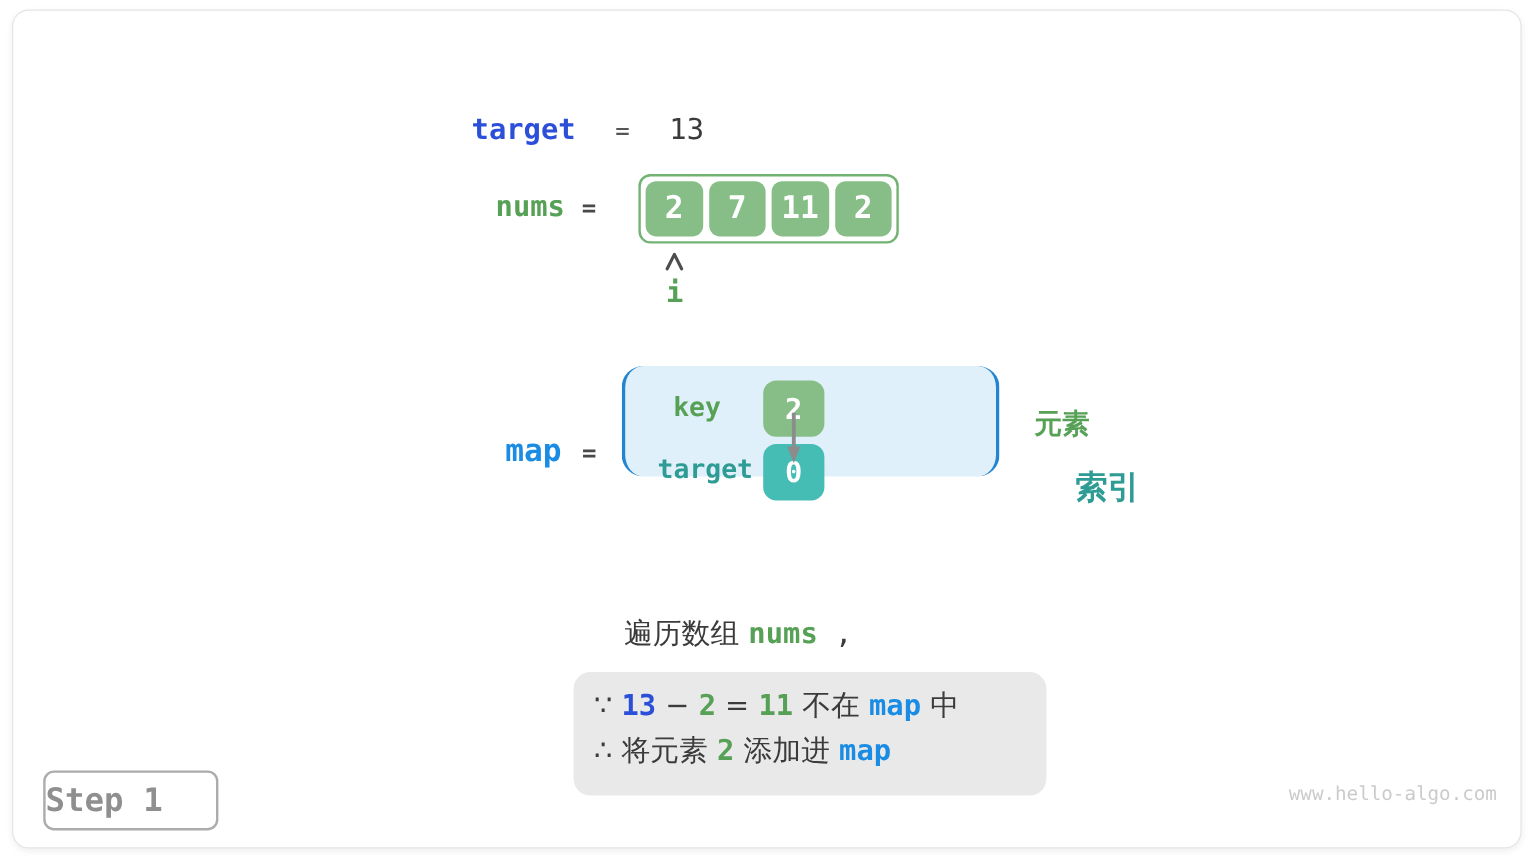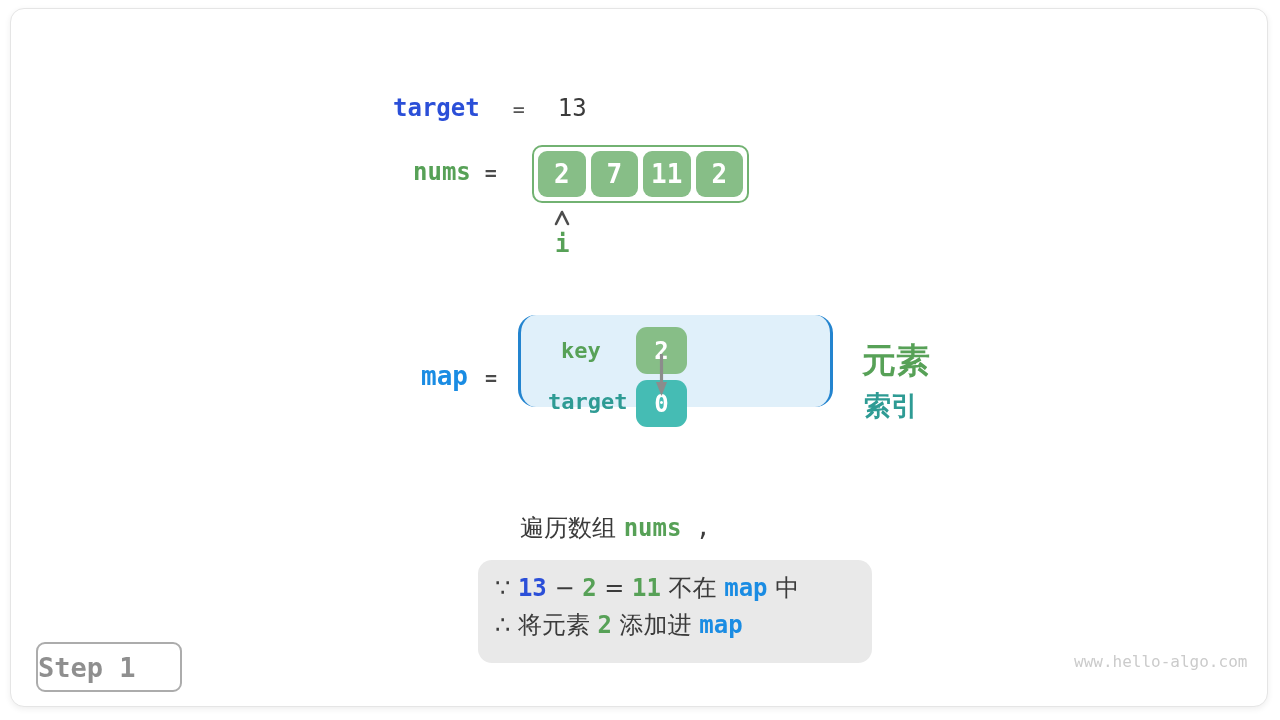--- a/index.html
+++ b/index.html
@@ -34,36 +34,36 @@
     display:flex; align-items:center; justify-content:center;
     font:bold 26px "DejaVu Sans Mono", monospace; color:#ffffff;
   }
   .index-pointer { position:absolute; left:552px; top:209px; width:20px; height:18px; }
   .i-label { position:absolute; left:555px; top:230px; font:bold 24px "DejaVu Sans Mono", monospace; color:var(--green_text); }
 
   
   .map-label-row { position:absolute; left:421px; top:361px; display:flex; align-items:baseline; gap:17px; }
   .map-label { font:bold 26px "DejaVu Sans Mono", monospace; color:var(--azure_blue); }
   .map-box {
-    position:absolute; left:518px; top:315px; width:315px; height:92px;
+    position:absolute; left:518px; top:305px; width:315px; height:92px;
     background:var(--map_fill); border-radius:18px;
     border-left:3px solid var(--map_border); border-right:3px solid var(--map_border);
   }
   .key-label { position:absolute; left:40px; top:23px; font:bold 22px "DejaVu Sans Mono", monospace; color:var(--green_text); }
   .value-label { position:absolute; left:27px; top:74px; font:bold 22px "DejaVu Sans Mono", monospace; color:var(--teal_text); }
   .kv-box {
     position:absolute; left:115px; width:51px; height:47px; border-radius:11px;
     display:flex; align-items:center; justify-content:center;
     font:bold 24px "DejaVu Sans Mono", monospace; color:#ffffff;
   }
   .key-box { top:12px; background:var(--green_fill); }
   .value-box { top:65px; background:var(--teal_fill); }
   .kv-arrow { position:absolute; left:132px; top:37px; width:17px; height:47px; }
-  .element-label { position:absolute; left:862px; top:338px; font-weight:bold; font-size:34px; color:var(--green_text); }
-  .index-cn-label { position:absolute; left:864px; top:388px; font-weight:bold; font-size:27px; color:var(--teal_text); }
+  .element-label { position:absolute; left:862px; top:338px; font-weight:bold; font-size:23px; color:var(--green_text); }
+  .index-cn-label { position:absolute; left:896px; top:388px; font-weight:bold; font-size:27px; color:var(--teal_text); }
 
   
   .caption { position:absolute; left:520px; top:512px; font-size:24px; white-space:pre; color:var(--dark_text); }
   .caption .code { font:bold 24px "DejaVu Sans Mono", monospace; color:var(--green_text); }
   .caption .post { font-family:"DejaVu Sans Mono", monospace; }
   .note-box {
     position:absolute; left:478px; top:560px; width:394px; height:103px;
     background:var(--note_bg); border-radius:14px; padding:10px 0 0 17px;
     font-size:24px; line-height:37px;
   }

